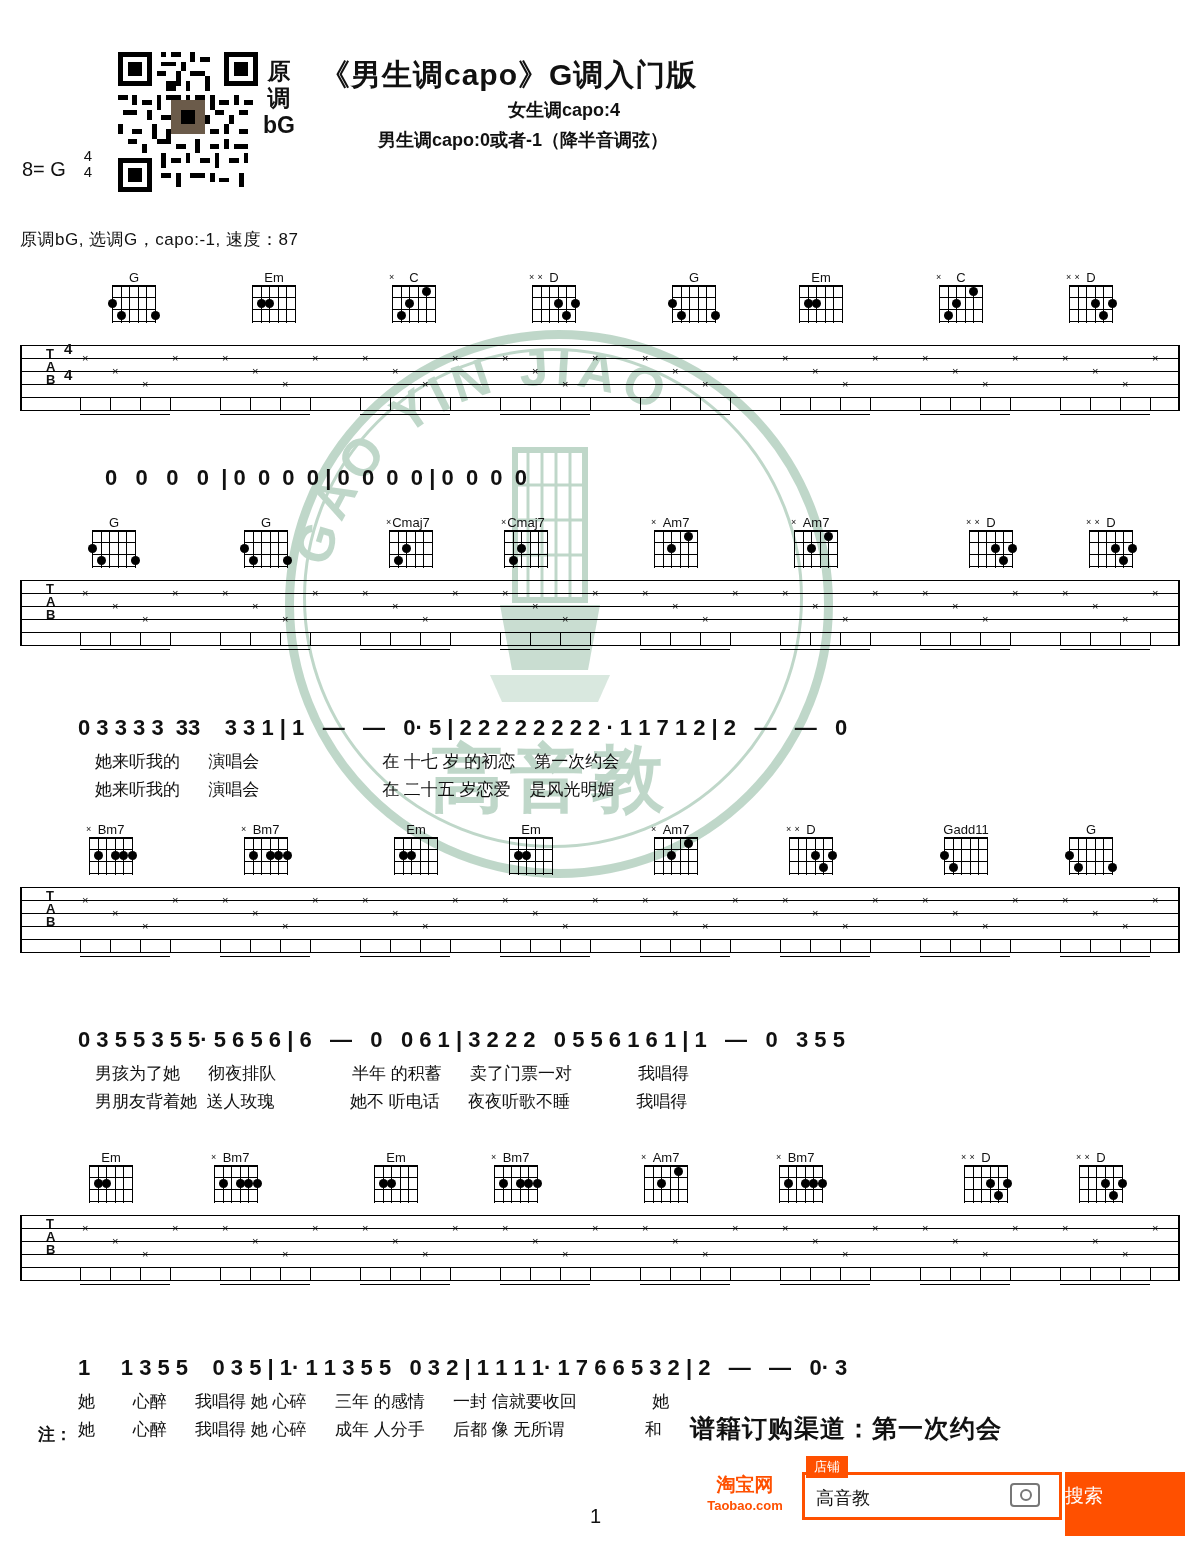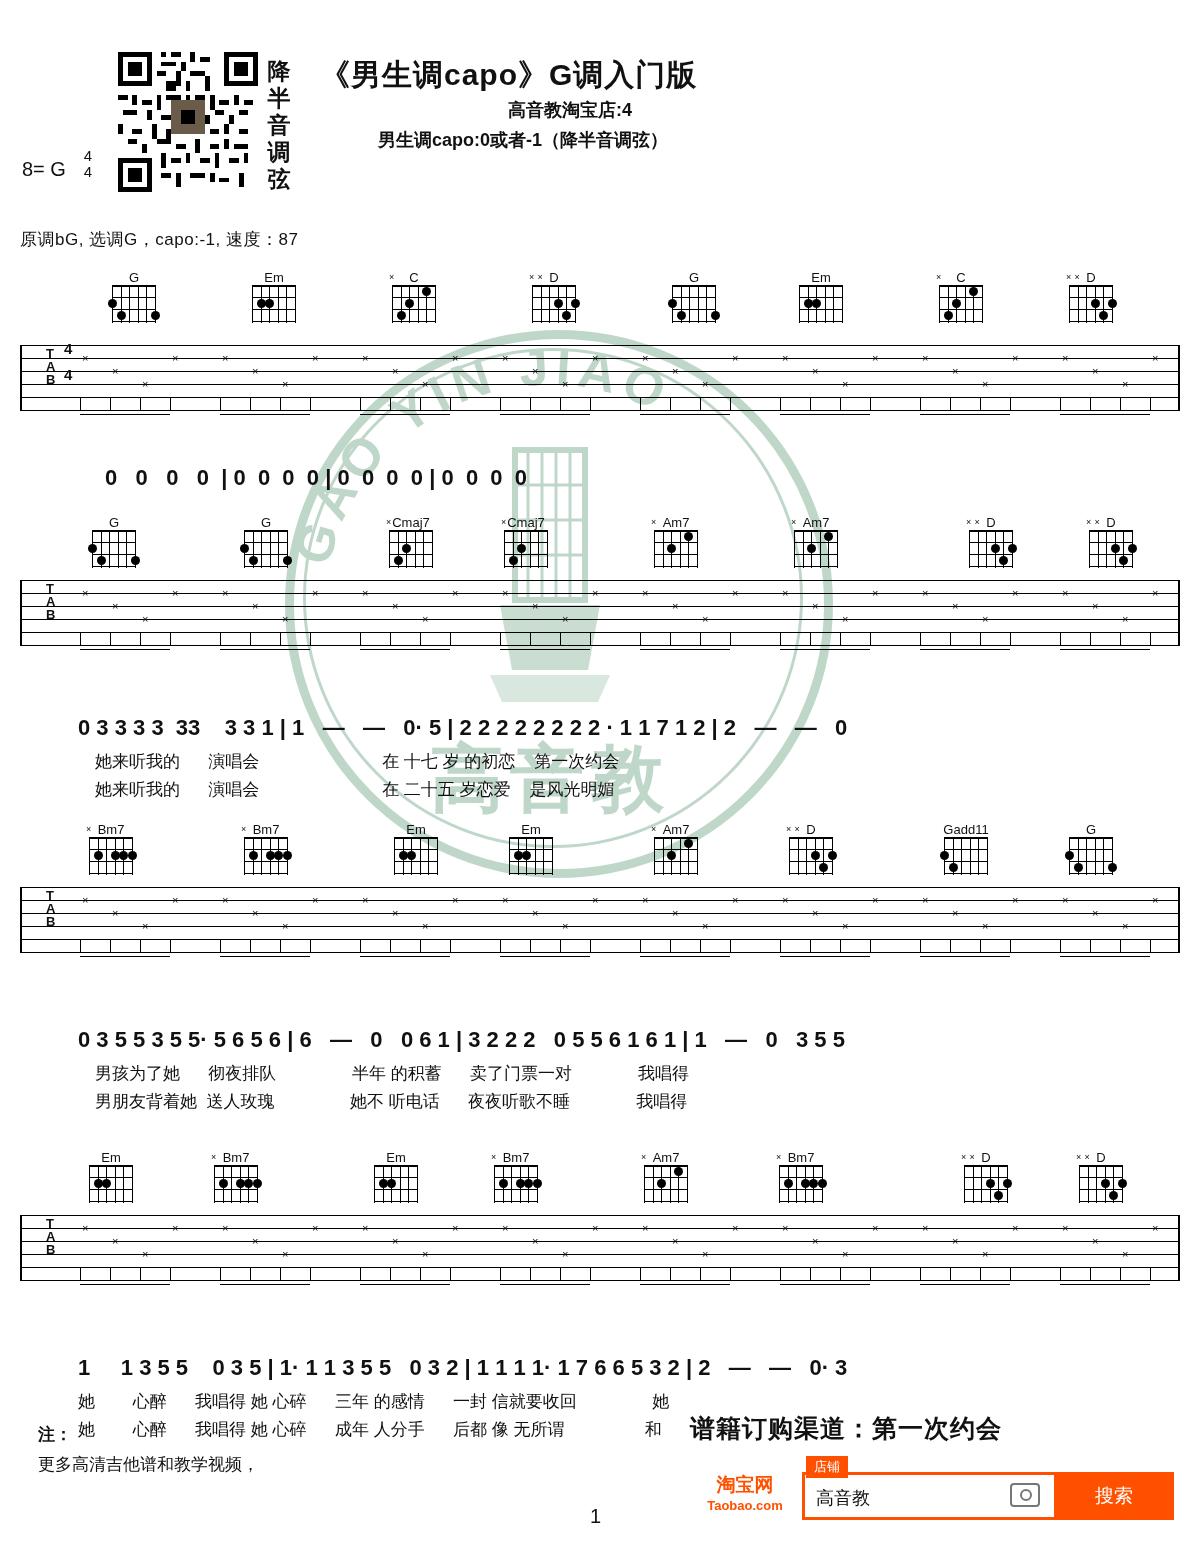--- a/index.html
+++ b/index.html
@@ -95,21 +95,21 @@
   .pagenum{position:absolute;left:590px;top:1505px;font-size:20px;}
   .shopbar{position:absolute;left:690px;top:1412px;width:500px;}
   .shoptitle{font-size:25px;font-weight:bold;color:#111;letter-spacing:1px;}
   .taobao{position:absolute;left:690px;top:1470px;width:496px;height:54px;}
   .tb-logo{position:absolute;left:0;top:4px;width:110px;height:46px;color:#ff5000;font-weight:bold;font-size:19px;line-height:21px;text-align:center;}
   .tb-field{position:absolute;left:112px;top:2px;width:260px;height:48px;border:3px solid #ff5000;background:#fff;box-sizing:border-box;}
   .tb-tag{position:absolute;left:116px;top:-14px;background:#ff5000;color:#fff;font-size:13px;padding:2px 8px;}
   .tb-shopname{position:absolute;left:126px;top:16px;font-size:18px;}
   .tb-cam{position:absolute;left:320px;top:13px;width:26px;height:20px;border:2px solid #777;border-radius:4px;}
   .tb-cam:after{content:"";position:absolute;left:8px;top:4px;width:8px;height:8px;border:2px solid #777;border-radius:50%;}
-  .tb-btn{position:absolute;left:364px;top:2px;width:120px;height:48px;background:#ff5000;color:#fff;font-size:19px;line-height:48px;text-align:center;box-sizing:border-box;}
+  .tb-btn{position:absolute;left:375px;top:2px;width:120px;height:64px;background:#ff5000;color:#fff;font-size:19px;line-height:48px;box-sizing:border-box;}
 </style>
 </head>
 <body>
 
 <div class="sheet">
 
   <div class="watermark">
     <div class="wm-ring"></div>
     <div class="wm-ring2"></div>
     <svg class="wm-arc" viewBox="0 0 590 590">
@@ -210,23 +210,23 @@
           <rect x="12" y="25" width="1" height="3"></rect>
           <rect x="15" y="25" width="3" height="1"></rect>
         <rect x="19" y="25" width="1" height="2"></rect>
           <rect x="21" y="26" width="2" height="1"></rect>
           <rect x="25" y="25" width="1" height="3"></rect>
         <rect x="11" y="10" width="7" height="7" fill="#6b5b4a"></rect>
         <rect x="13" y="12" width="3" height="3" fill="#000"></rect>
       </g>
     </svg>
   </div>
-  <div class="wechat-label">降半音调弦</div>
+  <div class="wechat-label">原调bG</div>
   <div class="title">《男生调capo》G调入门版</div>
-  <div class="sub1">高音教淘宝店:4</div>
+  <div class="sub1">女生调capo:4</div>
   <div class="sub2">男生调capo:0或者-1（降半音调弦）</div>
 
   <div class="keysig">8= G</div>
   <div class="timesig">
     <span>4</span>
     <span>4</span>
   </div>
   <div class="origline">原调bG, 选调G，capo:-1, 速度：87</div>
 
 
@@ -1242,21 +1242,20 @@
         <div style="position: absolute; font-size: 11px; line-height: 11px; left: 1102px; top: 34px;">×</div>
         <div style="position: absolute; font-size: 11px; line-height: 11px; left: 1132px; top: 8px;">×</div>
       </div>
     <div class="numrow" style="top:205px;left:78px;">1     1 3 5 5    0 3 5 | 1· 1 1 3 5 5   0 3 2 | 1 1 1 1· 1 7 6 6 5 3 2 | 2   —   —   0· 3</div>
     <div class="lyricrow" style="top:240px;left:78px;">她        心醉      我唱得 她 心碎      三年 的感情      一封 信就要收回                她</div>
     <div class="lyricrow" style="top:268px;left:78px;">她        心醉      我唱得 她 心碎      成年 人分手      后都 像 无所谓                 和</div>
   </div>
 
   <div class="note">
     <div class="n1">注：</div>
-    <div>更多高清吉他谱和教学视频，</div>
   </div>
   <div class="pagenum">1</div>
 
   <div class="shopbar">
     <div class="shoptitle">谱籍订购渠道：第一次约会</div>
   </div>
 
   <div class="taobao">
     <div class="tb-logo">
       <div>淘宝网</div>

